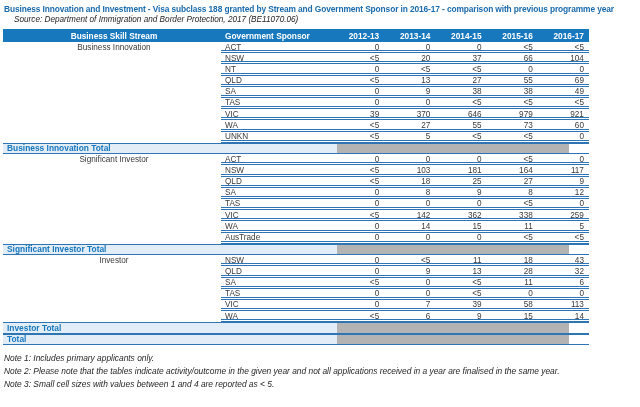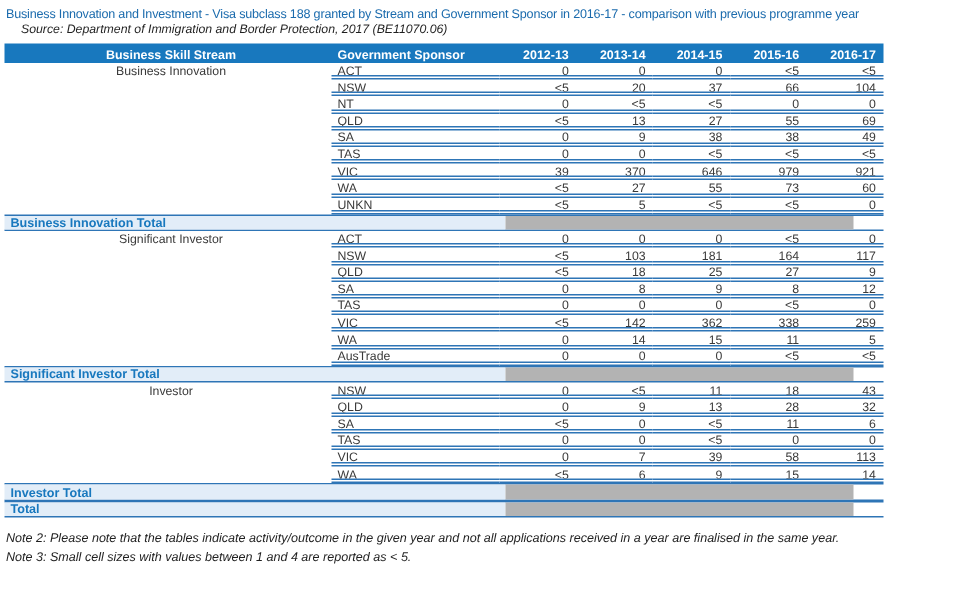--- a/index.html
+++ b/index.html
@@ -1,17 +1,17 @@
 <!DOCTYPE html>
 <html><head>
 <meta charset="utf-8">
 <style>
   html,body{margin:0;padding:0;background:#ffffff;font-family:"Liberation Sans",sans-serif;}
   #page{position:relative;width:640px;height:407px;background:#ffffff;overflow:hidden;}
-  .title{color:#1B6BAD;font-weight:normal;font-size:8.4px;letter-spacing:-0.12px;
+  .title{color:#1B6BAD;font-weight:bold;font-size:8.4px;letter-spacing:-0.12px;
          white-space:nowrap;padding:4px 0 0 4px;line-height:10px;}
   .source{font-style:italic;font-size:8.2px;color:#1f1f1f;padding:1px 0 4px 14px;
           line-height:10px;white-space:nowrap;}
   #granted-table{width:586px;margin-left:3px;}
   .row{display:flex;}
   .cell{box-sizing:border-box;overflow:hidden;white-space:nowrap;}
   .cA{width:218px;text-align:center;}
   .cB{width:112px;}
   .cY{width:51.2px;text-align:right;padding-right:5px;}
   .hrow{background:#1878BE;height:13px;align-items:center;}
@@ -264,16 +264,17 @@
       <div class="row trow">
         <div class="cell tlabel">Investor Total</div>
         <div class="cell tgray"></div>
       </div>
       <div class="row trow">
         <div class="cell tlabel">Total</div>
         <div class="cell tgray"></div>
       </div>
     </div>
   <div class="notes">
+      <div class="note">Note 1: Includes primary applicants only.</div>
       <div class="note">Note 2: Please note that the tables indicate activity/outcome in the given year and not all applications received in a year are finalised in the same year.</div>
       <div class="note">Note 3: Small cell sizes with values between 1 and 4 are reported as &lt; 5.</div>
     </div>
 </div>
 
 </body></html>

